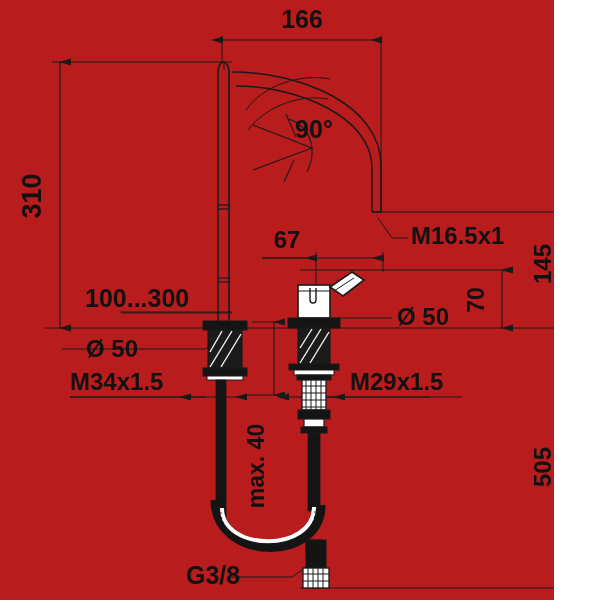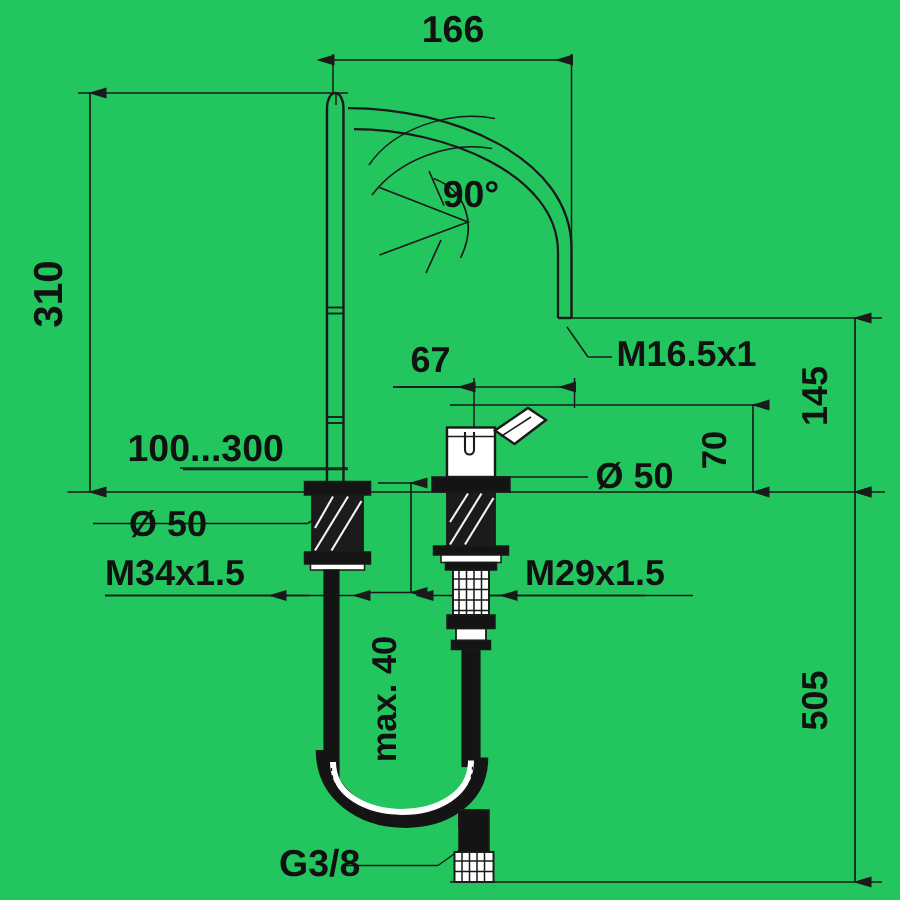--- a/index.html
+++ b/index.html
@@ -5,23 +5,23 @@
   html, body {
     margin: 0;
     padding: 0;
     background: #ffffff;
   }
   body {
     font-family: "Liberation Sans", sans-serif;
   }
   #drawing-root {
     position: relative;
-    width: 600px;
+    width: 554px;
     height: 600px;
-    background: #22c55e;
+    background: #b91c1c;
     overflow: hidden;
   }
   #drawing-svg {
     position: absolute;
     top: 0;
     left: 0;
     width: 600px;
     height: 600px;
     display: block;
   }

